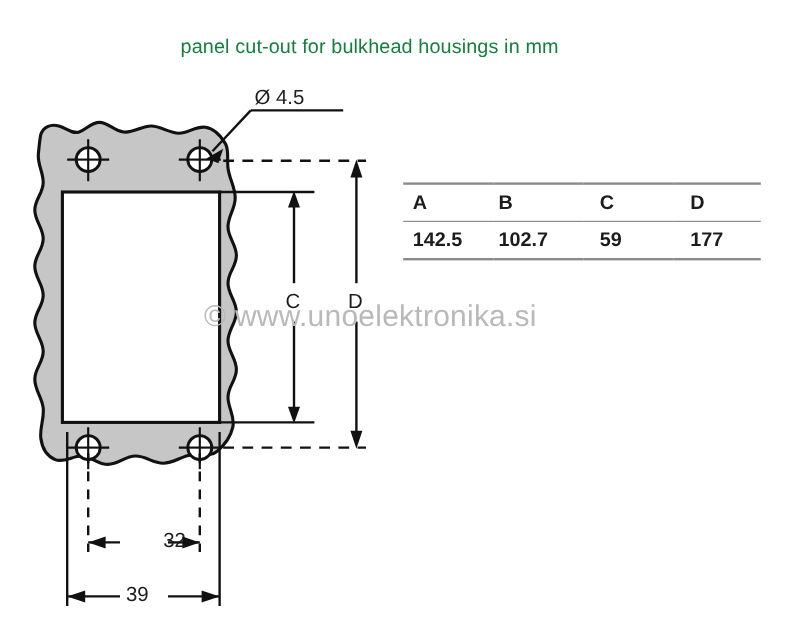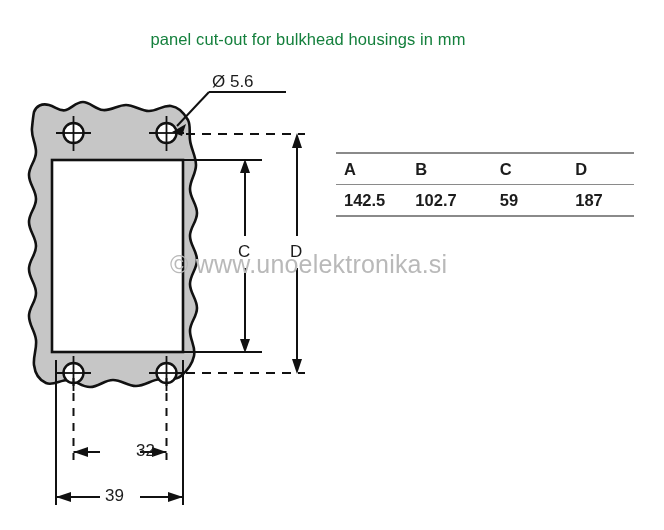--- a/index.html
+++ b/index.html
@@ -242,42 +242,42 @@
 
     <g>
       <line x1="56" y1="497" x2="100" y2="497" stroke="#111111" stroke-width="2"></line>
       <polygon points="56,497 71,492 71,502" fill="#111111"></polygon>
       <line x1="183" y1="497" x2="140" y2="497" stroke="#111111" stroke-width="2"></line>
       <polygon points="183,497 168,492 168,502" fill="#111111"></polygon>
     </g>
 
   </svg>
 
-  <div class="dimtext t-dia">Ø 5.6</div>
+  <div class="dimtext t-dia">Ø 4.5</div>
   <div class="dimtext t-c">C</div>
   <div class="dimtext t-d">D</div>
   <div class="dimtext t-32">32</div>
   <div class="dimtext t-35">39</div>
 
   <div class="tbl">
     <table>
       <thead>
         <tr>
           <th class="col-a rule-top">A</th>
           <th class="col-b rule-top">B</th>
           <th class="col-c rule-top">C</th>
           <th class="col-d rule-top">D</th>
         </tr>
       </thead>
       <tbody>
         <tr>
           <td class="col-a rule-mid">142.5</td>
           <td class="col-b rule-mid">102.7</td>
           <td class="col-c rule-mid">59</td>
-          <td class="col-d rule-mid">187</td>
+          <td class="col-d rule-mid">177</td>
         </tr>
         <tr>
           <td class="rule-bot" style="height:0"></td>
           <td class="rule-bot" style="height:0"></td>
           <td class="rule-bot" style="height:0"></td>
           <td class="rule-bot" style="height:0"></td>
         </tr>
       </tbody>
     </table>
   </div>

